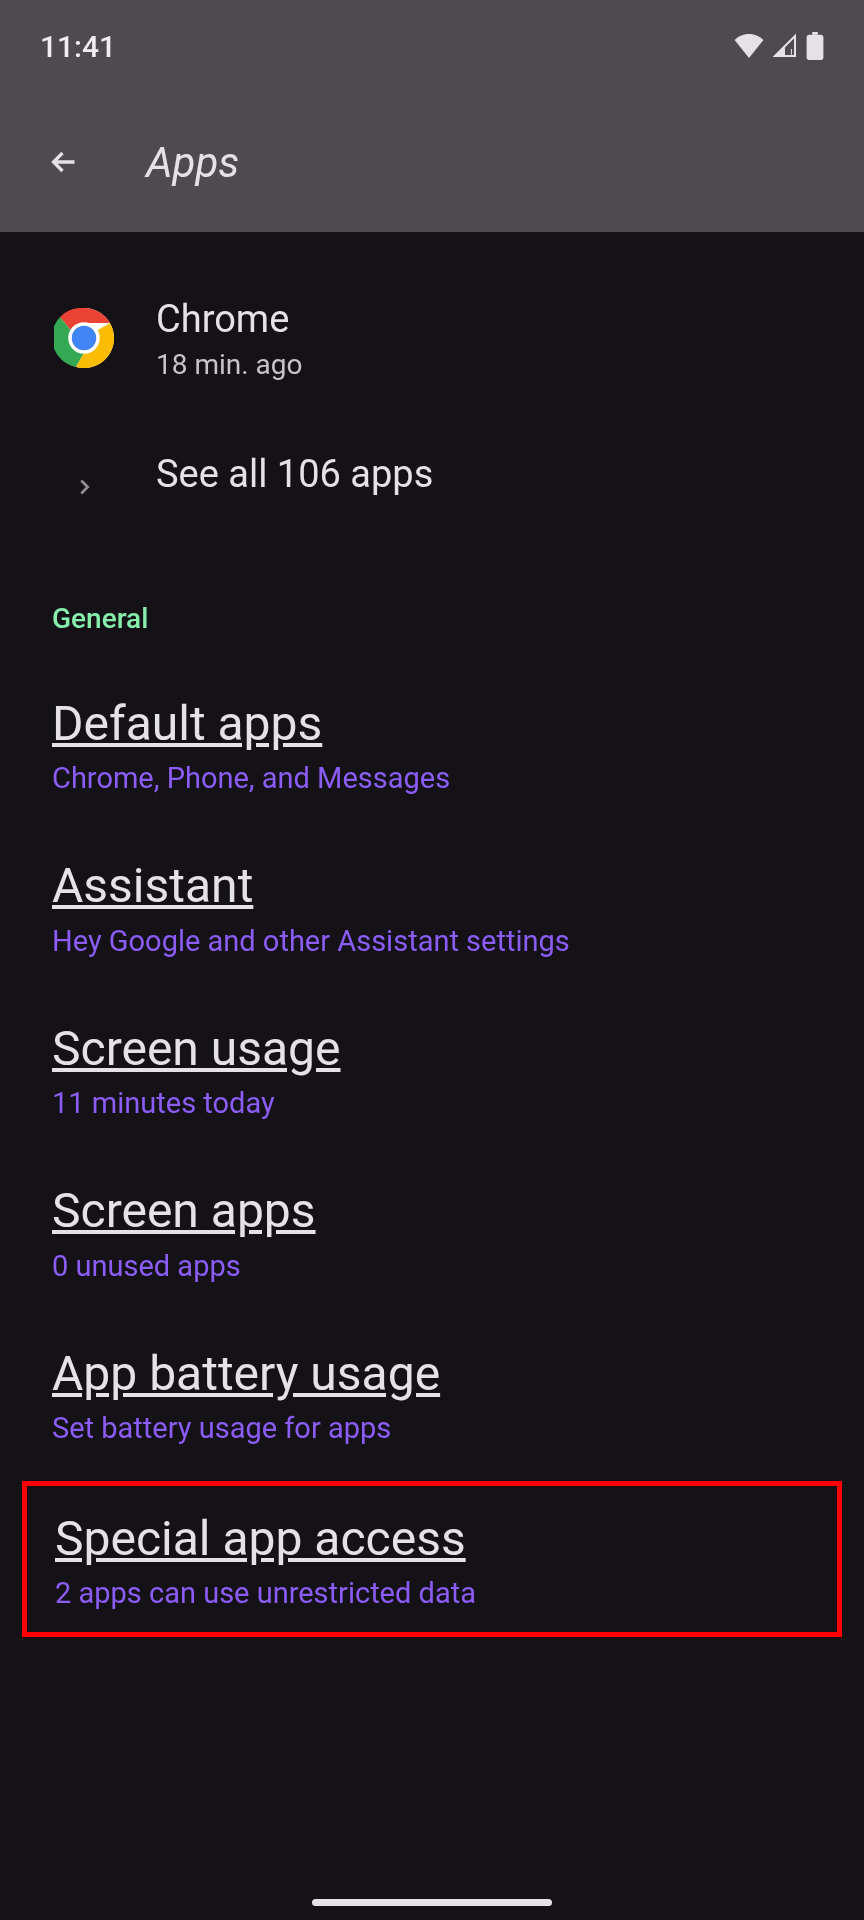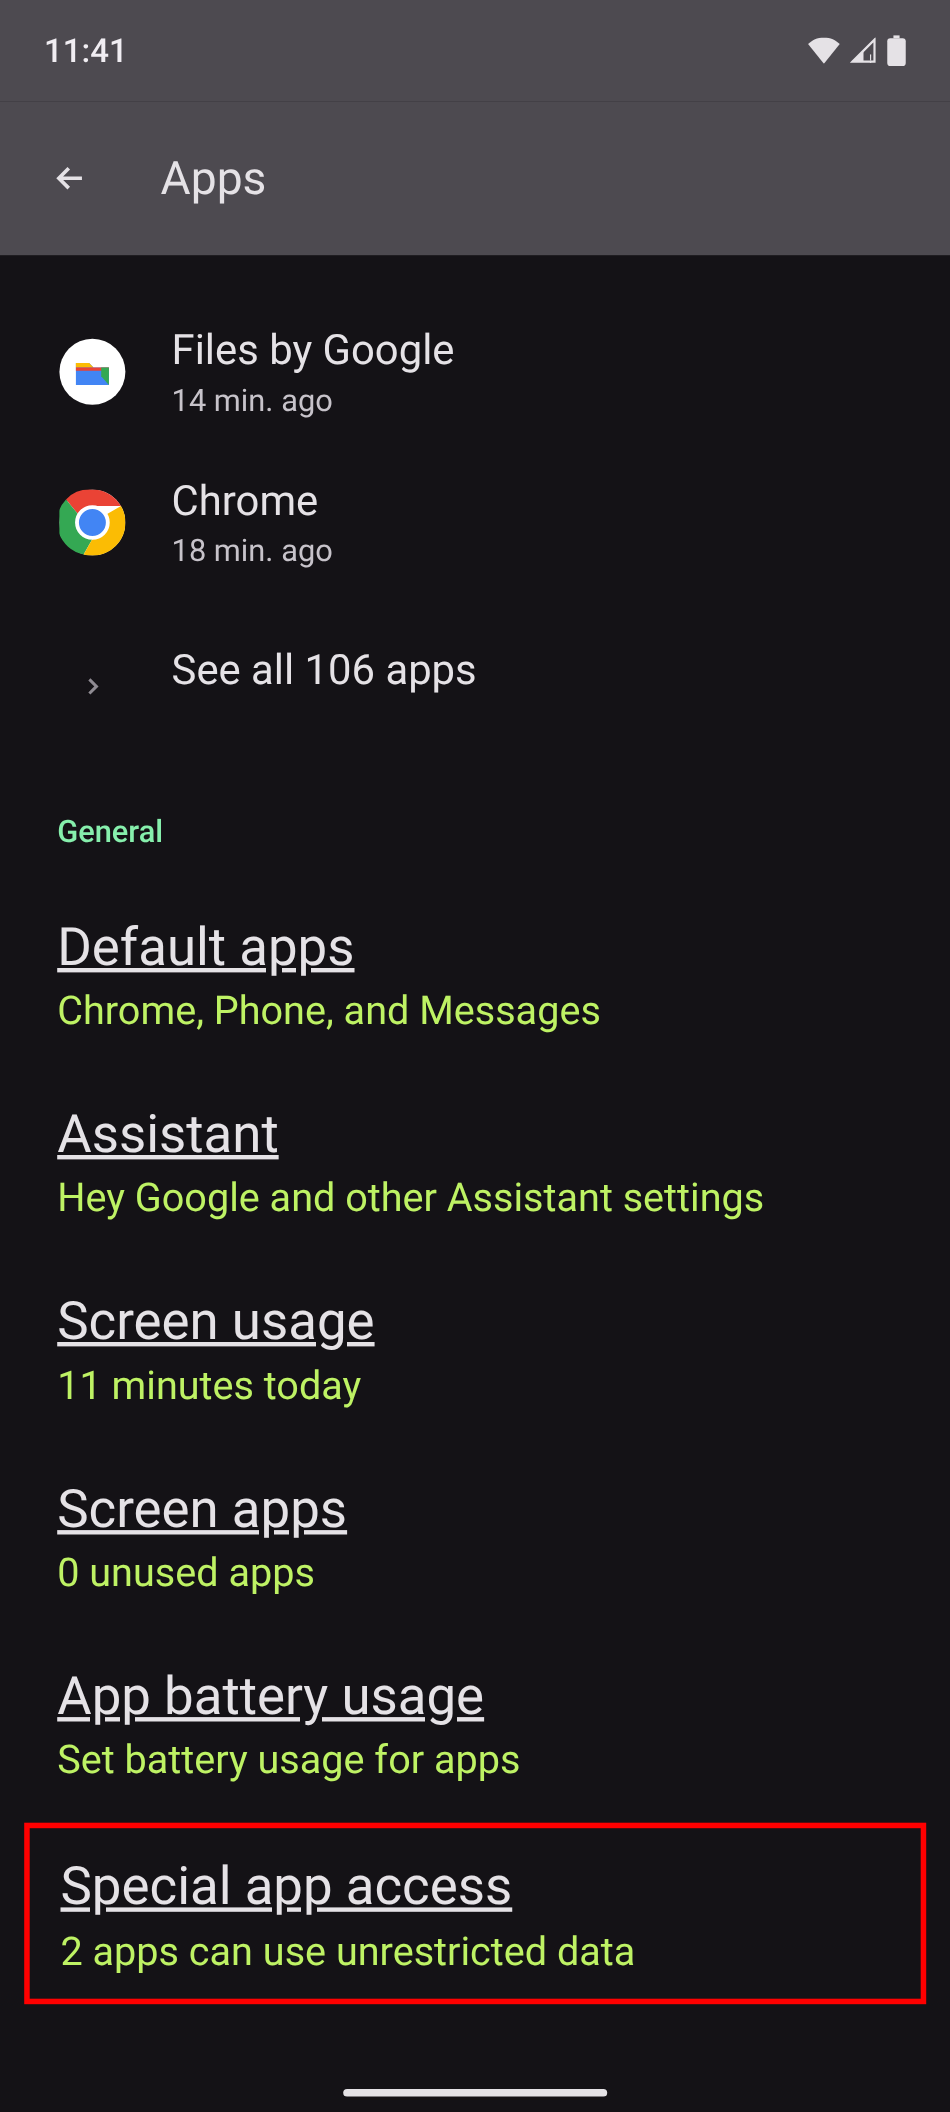--- a/index.html
+++ b/index.html
@@ -28,20 +28,21 @@
       display: flex;
       align-items: center;
       gap: 8px;
     }
     .header {
       height: 140px;
       background: #4d4a50;
       display: flex;
       align-items: center;
       padding: 0 40px;
+      font-style: italic;
     }
     .back-btn {
       width: 48px;
       height: 48px;
       display: flex;
       align-items: center;
       justify-content: center;
       margin-right: 58px;
     }
     .header-title {
@@ -107,22 +108,22 @@
       padding: 30px 52px;
     }
     .setting-title {
       font-size: 48px;
       font-weight: 400;
       color: #e5e2e6;
       line-height: 1.3;
       text-decoration: underline;
     }
     .setting-sub {
-      font-size: 36px;
-      color: #bef264;
+      font-size: 29px;
+      color: #8b5cf6;
       margin-top: 6px;
     }
     .highlighted {
       border: 5px solid #ff0000;
       margin: 6px 22px;
       padding: 22px 28px;
     }
     .nav-bar {
       position: absolute;
       bottom: 14px;
@@ -160,34 +161,20 @@
   <div class="back-btn">
     <svg width="36" height="36" viewBox="0 0 24 24" fill="none" stroke="#e5e2e6" stroke-width="2.2">
         <path d="M19 12H5M11 18l-6-6 6-6"></path>
       </svg>
   </div>
   <span class="header-title">Apps</span>
 </div>
 
 <div class="content">
 
-  <div class="app-item">
-    <div class="app-icon-wrap files-icon">
-      <svg width="34" height="28" viewBox="0 0 34 28">
-          <path d="M2 6h12l4 4h14v16H2z" fill="#4285F4"></path>
-          <path d="M2 6h12l4 4H2z" fill="#FBBC04"></path>
-          <path d="M2 10h30v3H2z" fill="#EA4335"></path>
-          <path d="M25 10l7 0v16l-7-8z" fill="#34A853"></path>
-        </svg>
-    </div>
-    <div class="app-text">
-      <span class="app-name">Files by Google</span>
-      <span class="app-sub">14 min. ago</span>
-    </div>
-  </div>
 
   <div class="app-item">
     <div class="app-icon-wrap">
       <svg width="60" height="60" viewBox="0 0 60 60">
         <circle cx="30" cy="30" r="30" fill="#fff"></circle>
         <path d="M30 0A30 30 0 0 1 56 15H30a15 15 0 0 0-13 7.5L6 9A30 30 0 0 1 30 0z" fill="#EA4335"></path>
         <path d="M6 9l11 13.5A15 15 0 0 0 30 45l-8 14A30 30 0 0 1 6 9z" fill="#34A853"></path>
         <path d="M56 15a30 30 0 0 1-34 44l8-14a15 15 0 0 0 13-22.5L56 15z" fill="#FBBC04"></path>
         <circle cx="30" cy="30" r="14" fill="#4285F4"></circle>
         <circle cx="30" cy="30" r="14" fill="none" stroke="#fff" stroke-width="3.5"></circle>

